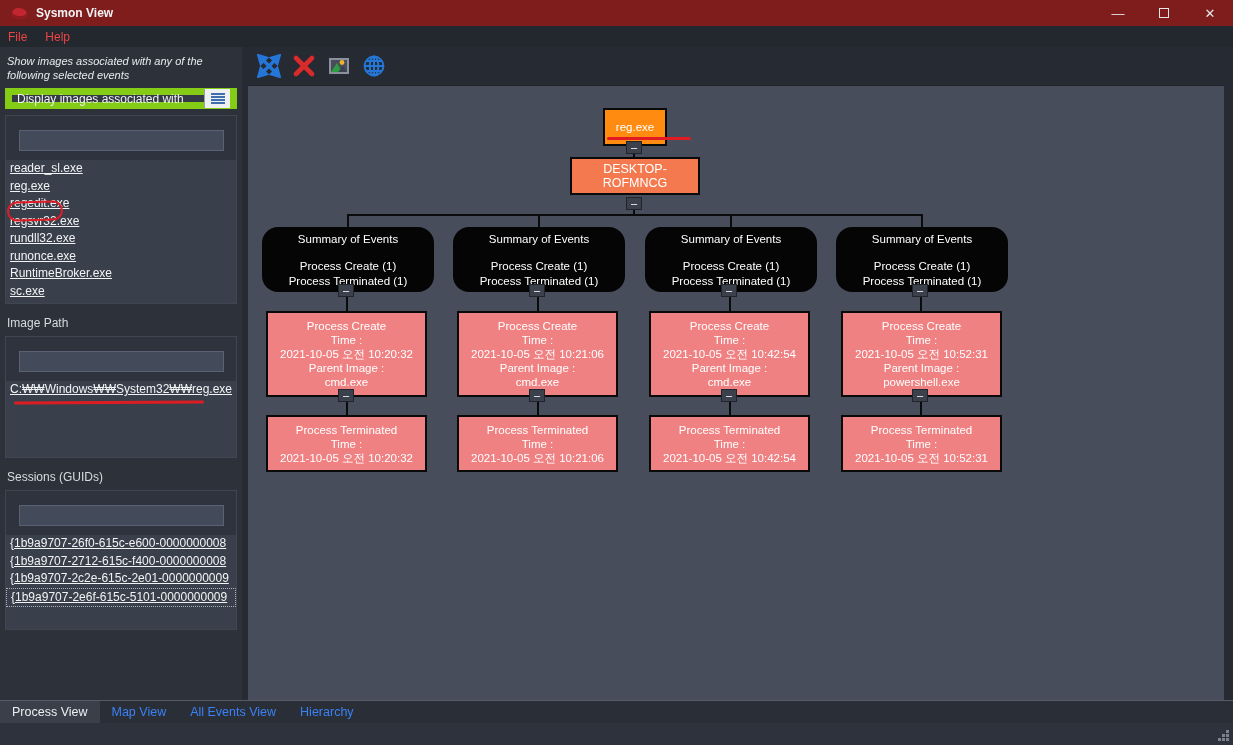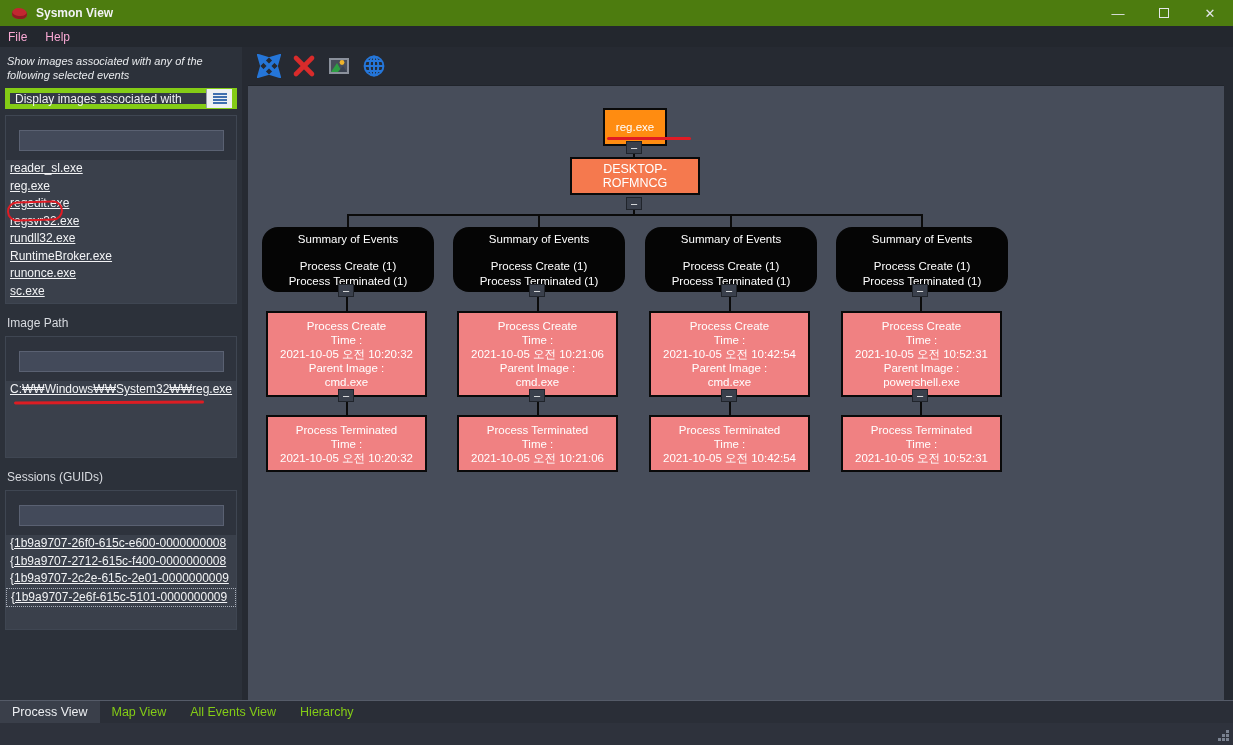--- a/index.html
+++ b/index.html
@@ -1,40 +1,40 @@
 <!DOCTYPE html>
 <html><head>
 <meta charset="utf-8">
 <style>
   * { box-sizing: border-box; margin: 0; padding: 0; }
   html,body { width:1233px; height:745px; overflow:hidden; }
   body { font-family: "Liberation Sans", sans-serif; background:#262a32; color:#e8eaed; }
   .window { width:1233px; height:745px; display:flex; flex-direction:column; background:#262a32; }
 
   
-  .titlebar { height:26px; background:#4d7c0f; display:flex; align-items:center; flex:0 0 auto; }
+  .titlebar { height:26px; background:#7f1d1d; display:flex; align-items:center; flex:0 0 auto; }
   .app-icon { width:15px; height:11px; background:#c22730; border-radius:45% 55% 40% 45%; margin:0 9px 0 12px;
               box-shadow: inset 0 -3px 0 #8f1b22; }
   .app-title { font-size:12px; font-weight:bold; color:#f2f3f5; }
   .win-controls { margin-left:auto; display:flex; height:100%; }
   .win-btn { width:46px; height:100%; display:flex; align-items:center; justify-content:center;
              color:#e4e6ea; font-size:13px; cursor:default; }
   .win-btn.max span { display:block; width:10px; height:10px; border:1px solid #e4e6ea; }
 
   
   .menubar { height:21px; background:#23272e; display:flex; align-items:center; padding-left:8px; gap:18px; flex:0 0 auto; }
-  .menu-item { font-size:12px; color:#f9a8d4; }
+  .menu-item { font-size:12px; color:#ef4444; }
 
   
   .bodyrow { flex:1 1 auto; display:flex; min-height:0; }
 
   
   .left-panel { width:242px; flex:0 0 auto; background:#2c313a; padding:6px 5px 0 5px; display:flex; flex-direction:column; }
   .intro { font-size:11px; line-height:14px; color:#e8eaed; padding:1px 2px 6px 2px;font-style:italic; }
-  .combo-row { height:21px; background:#333945; border:5px solid #84cc16; display:flex; align-items:center; }
+  .combo-row { height:21px; background:#333945; border:7px solid #84cc16; display:flex; align-items:center; }
   .combo-label { flex:1; font-size:12px; padding-left:5px; color:#f0f1f3; white-space:nowrap; overflow:hidden; }
   .combo-btn { width:26px; height:19px; background:#eef0f2; border-left:1px solid #9aa0aa;
                display:flex; align-items:center; justify-content:center; }
   .list-icon { width:14px; height:11px; display:flex; flex-direction:column; justify-content:space-between; }
   .list-icon i { display:block; height:2px; background:#3f6fae; }
 
   .groupbox { border:1px solid #3f4652; background:#2e333d; margin-top:6px; padding:14px 0 0 0; }
   .filter-input { display:block; width:205px; height:21px; margin:0 auto; background:#434a5a;
                   border:1px solid #5a6172; color:#e8eaed; font-size:12px; padding:0 4px; outline:none; }
   .listarea { margin-top:9px; background:#3a404b; overflow:hidden; position:relative; }
@@ -67,21 +67,21 @@
   .n-host { background:#f5794e; font-size:12.5px; }
   .n-summary { background:#050505; border:none; border-radius:16px; line-height:15px; padding-top:2px; }
   .n-summary .gap { height:12px; }
   .n-pink { background:#f08182; }
   .collapse-btn { position:absolute; width:16px; height:13px; background:#3a404c; border:1px solid #20242b;
                   color:#fff; font-size:11px; line-height:10px; text-align:center; z-index:5; }
   .node-underline { position:absolute; height:3px; background:#e01b24; border-radius:2px; pointer-events:none; z-index:6; }
 
   
   .tabbar { height:23px; background:#2a2e37; border-top:1px solid #555b68; display:flex; align-items:stretch; flex:0 0 auto; }
-  .tab { padding:0 12px; font-size:12.5px; color:#84cc16; display:flex; align-items:center; }
+  .tab { padding:0 12px; font-size:12.5px; color:#3b82f6; display:flex; align-items:center; }
   .tab.active { background:#3a3f4a; color:#eceef1; }
 
   
   .statusbar { height:22px; background:#2e323c; position:relative; flex:0 0 auto; }
   .grip { position:absolute; right:4px; bottom:4px; width:12px; height:12px; }
   .grip i { position:absolute; width:3px; height:3px; background:#7a8290; }
   .grip i:nth-child(1){ right:0; bottom:8px; }
   .grip i:nth-child(2){ right:4px; bottom:4px; } .grip i:nth-child(3){ right:0; bottom:4px; }
   .grip i:nth-child(4){ right:8px; bottom:0; } .grip i:nth-child(5){ right:4px; bottom:0; } .grip i:nth-child(6){ right:0; bottom:0; }
 </style>
@@ -125,22 +125,22 @@
       </div>
 
       <div class="groupbox">
         <input class="filter-input" value="" style="">
         <div class="listarea images-list">
           <a>reader_sl.exe</a>
           <a>reg.exe</a>
           <a>regedit.exe</a>
           <a>regsvr32.exe</a>
           <a>rundll32.exe</a>
+          <a>runonce.exe</a>
           <a>RuntimeBroker.exe</a>
-          <a>runonce.exe</a>
           <a>sc.exe</a>
           <div class="ring-annotation"></div>
         </div>
       </div>
 
       <div class="section-label">Image Path</div>
       <div class="groupbox">
         <input class="filter-input" value="" style="">
         <div class="listarea path-list">
           <a>C:₩₩Windows₩₩System32₩₩reg.exe</a>

